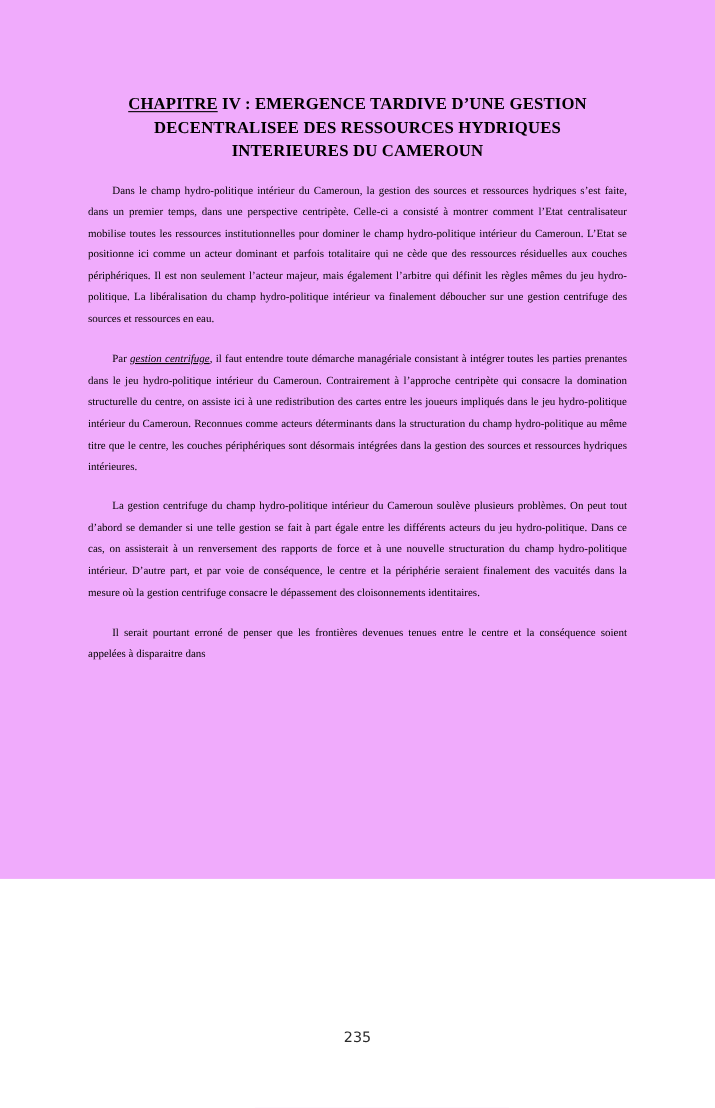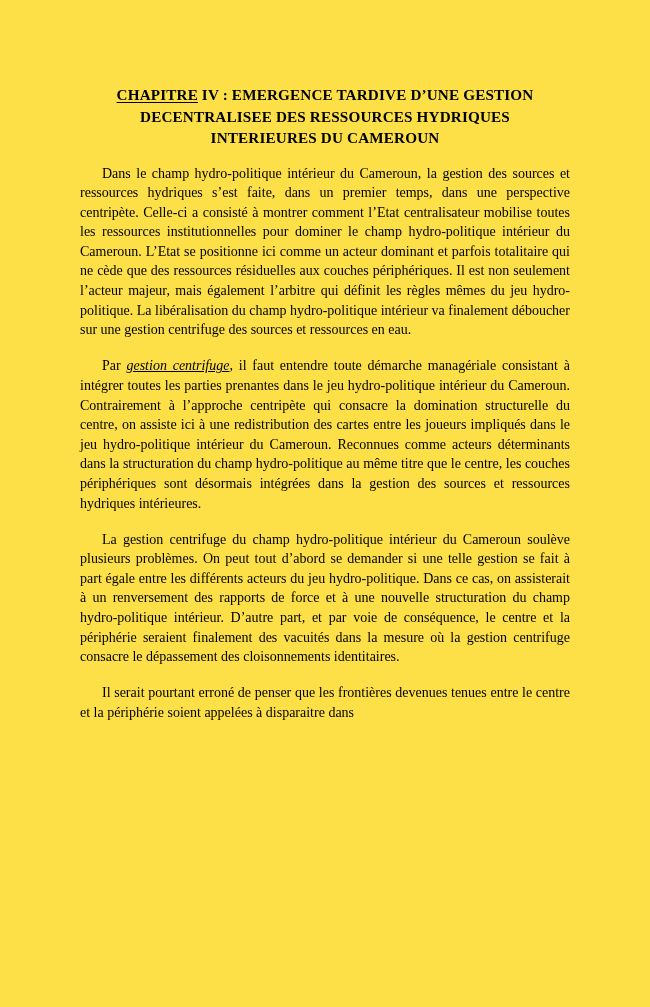--- a/index.html
+++ b/index.html
@@ -14,22 +14,22 @@
     font-family: "Liberation Serif", "DejaVu Serif", serif;
     color: #000000;
     overflow: hidden;
   }
 
   .page {
     position: absolute;
     left: 0;
     top: 0;
     width: 650px;
-    height: 1007px;
-    background: #fde047;
+    height: 799px;
+    background: #f0abfc;
   }
 
   .content {
     position: absolute;
     left: 80px;
     top: 84px;
     width: 490px;
   }
 
   
@@ -44,21 +44,21 @@
   }
   .chapter-title .underlined {
     text-decoration: underline;
     text-underline-offset: 2px;
   }
 
   
   .para {
     text-align: justify;
     text-justify: inter-word;
-    font-size: 14px;
+    font-size: 10px;
     line-height: 19.6px;
     margin: 0 0 16.5px 0;
     text-indent: 22px;
     hyphens: manual;
   }
   .para:last-of-type {
     margin-bottom: 0;
   }
   .para em {
     font-style: italic;
@@ -85,18 +85,19 @@
   <div class="content">
 
     <h1 class="chapter-title"><span class="underlined">CHAPITRE</span><span> IV : EMERGENCE TARDIVE D’UNE GESTION DECENTRALISEE DES RESSOURCES HYDRIQUES INTERIEURES DU CAMEROUN</span></h1>
 
     <p class="para">Dans le champ hydro-politique intérieur du Cameroun, la gestion des sources et ressources hydriques s’est faite, dans un premier temps, dans une perspective centripète. Celle-ci a consisté à montrer comment l’Etat centralisateur mobilise toutes les ressources institutionnelles pour dominer le champ hydro-politique intérieur du Cameroun. L’Etat se positionne ici comme un acteur dominant et parfois totalitaire qui ne cède que des ressources résiduelles aux couches périphériques. Il est non seulement l’acteur majeur, mais également l’arbitre qui définit les règles mêmes du jeu hydro-politique. La libéralisation du champ hydro-politique intérieur va finalement déboucher sur une gestion centrifuge des sources et ressources en eau.</p>
 
     <p class="para"><span>Par </span><em>gestion centrifuge</em><span>, il faut entendre toute démarche managériale consistant à intégrer toutes les parties prenantes dans le jeu hydro-politique intérieur du Cameroun. Contrairement à l’approche centripète qui consacre la domination structurelle du centre, on assiste ici à une redistribution des cartes entre les joueurs impliqués dans le jeu hydro-politique intérieur du Cameroun. Reconnues comme acteurs déterminants dans la structuration du champ hydro-politique au même titre que le centre, les couches périphériques sont désormais intégrées dans la gestion des sources et ressources hydriques intérieures.</span></p>
 
     <p class="para">La gestion centrifuge du champ hydro-politique intérieur du Cameroun soulève plusieurs problèmes. On peut tout d’abord se demander si une telle gestion se fait à part égale entre les différents acteurs du jeu hydro-politique. Dans ce cas, on assisterait à un renversement des rapports de force et à une nouvelle structuration du champ hydro-politique intérieur. D’autre part, et par voie de conséquence, le centre et la périphérie seraient finalement des vacuités dans la mesure où la gestion centrifuge consacre le dépassement des cloisonnements identitaires.</p>
 
-    <p class="para">Il serait pourtant erroné de penser que les frontières devenues tenues entre le centre et la périphérie soient appelées à disparaitre dans</p>
+    <p class="para">Il serait pourtant erroné de penser que les frontières devenues tenues entre le centre et la conséquence soient appelées à disparaitre dans</p>
 
   </div>
 
+  <div class="folio">235</div>
 
 </div>
 
 </body></html>

